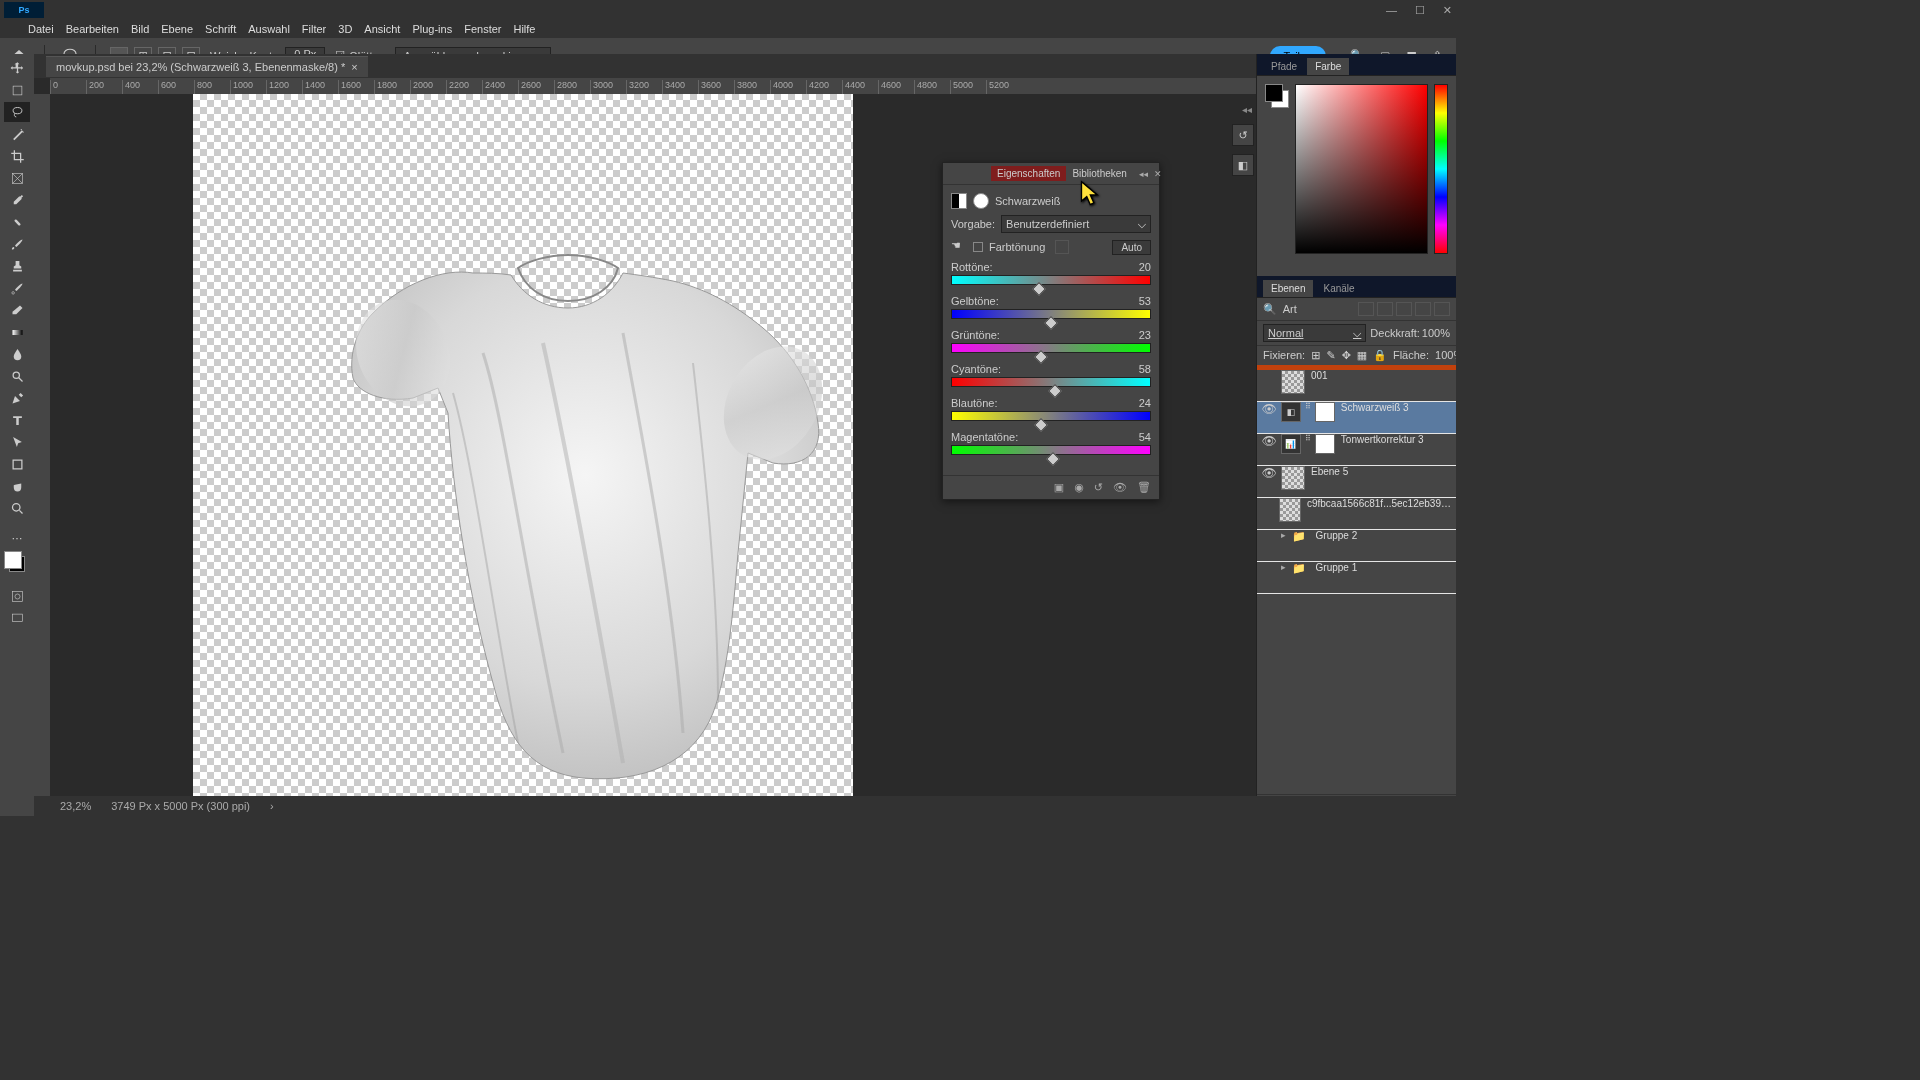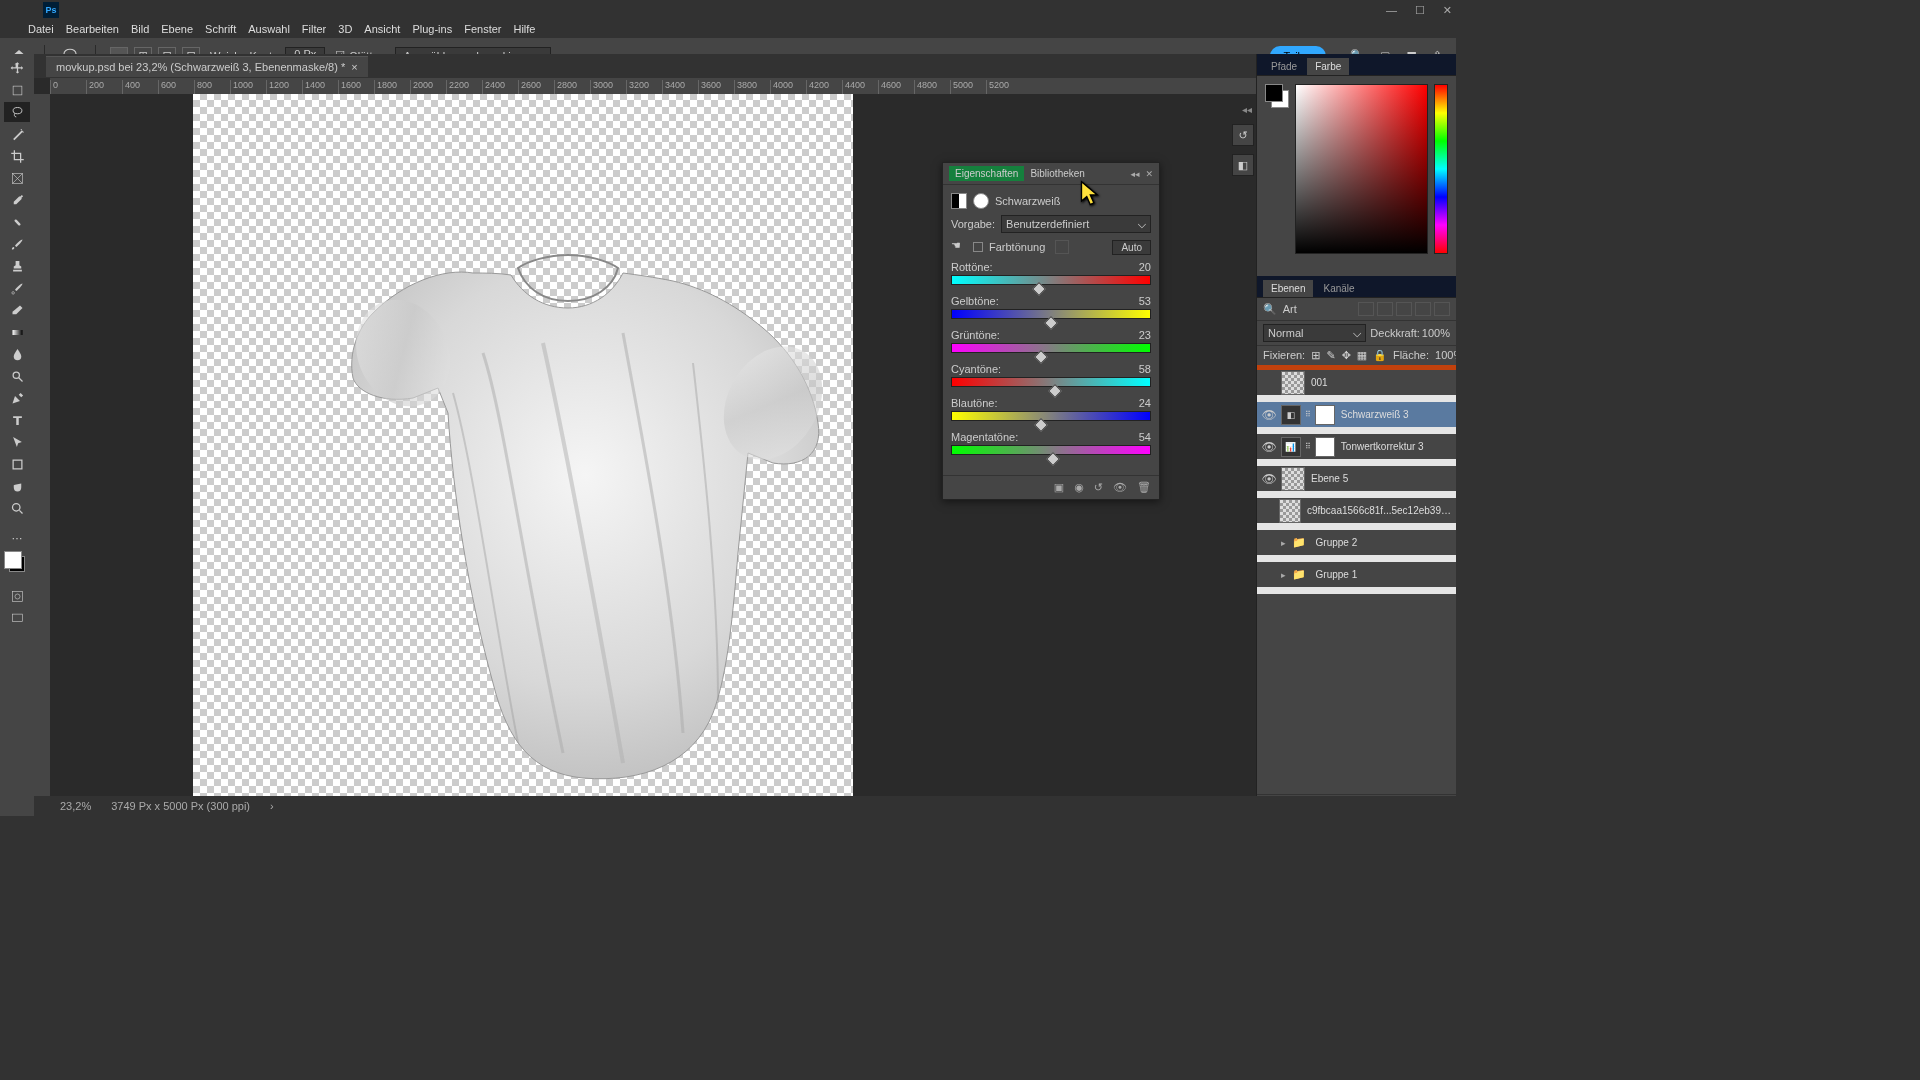--- a/index.html
+++ b/index.html
@@ -1,21 +1,21 @@
 <!DOCTYPE html>
 <html><head>
 <meta charset="utf-8">
 <style>
 * { margin: 0; padding: 0; box-sizing: border-box; font-family: -apple-system, 'Segoe UI', sans-serif; font-size: 11px; user-select: none; }
 body { background: #323232; color: #ccc; width: 1456px; height: 816px; overflow: hidden; position: relative; }
 
 
 .titlebar { height: 20px; background: #323232; display: flex; align-items: center; justify-content: space-between; padding: 0 4px; }
 .titlebar-left { display: flex; align-items: center; gap: 2px; }
-.ps-logo { width: 16px; height: 16px; background: #001e36; color: #31a8ff; display: flex; align-items: center; justify-content: center; font-weight: bold; font-size: 9px; border-radius: 0; margin-left: 39px; }
+.ps-logo { width: 40px; height: 16px; background: #001e36; color: #31a8ff; display: flex; align-items: center; justify-content: center; font-weight: bold; font-size: 9px; border-radius: 0; }
 .win-controls { display: flex; gap: 18px; color: #aaa; font-size: 10px; }
 .menubar { height: 18px; display: flex; align-items: center; gap: 12px; padding-left: 28px; color: #ddd; font-size: 11px; }
 .menubar span { cursor: default; }
 .optionsbar { height: 36px; background: #454545; display: flex; align-items: center; padding: 0 8px; gap: 10px; border-bottom: 1px solid #2a2a2a; }
 .home-icn { width: 22px; height: 22px; display:flex; align-items:center; justify-content:center; }
 .opt-group { display: flex; align-items: center; gap: 6px; }
 .opt-sep { width: 1px; height: 22px; background: #2a2a2a; margin: 0 4px; }
 .opt-ic { width: 18px; height: 18px; border: 1px solid #666; display:flex; align-items:center; justify-content:center; }
 .opt-field { display:flex; align-items:center; gap:4px; color:#ccc; }
 .opt-input { width: 40px; height: 18px; background:#3a3a3a; border:1px solid #222; color:#ccc; text-align:center; }
@@ -48,21 +48,21 @@
   background-size:14px 14px; background-position:0 0,0 7px,7px -7px,-7px 0; background-color:#fff;
   position:relative; margin-left:-260px; margin-top:-4px;
 }
 .tshirt { position:absolute; left:110px; top:120px; width:520px; height:580px; }
 .statusbar { height: 20px; background:#323232; display:flex; align-items:center; padding:0 26px; gap:20px; color:#aaa; font-size:10px; position:absolute; bottom:0; left:34px; right:0; }
 
 
 .props-panel { position:absolute; left: 942px; top: 162px; width: 218px; background:#454545; border:1px solid #222; box-shadow:0 2px 8px rgba(0,0,0,.5); }
 .props-head { display:flex; align-items:center; height:22px; padding:0 6px; border-bottom:1px solid #333; }
 .props-head .ptab { padding:2px 6px; font-size:10px; }
-.props-head .ptab.active { background:#15803d; }
+.props-head .ptab.active { background:#7f1d1d;margin-left:42px; }
 .props-head .spacer { flex:1; }
 .props-head .icn { font-size:9px; color:#aaa; margin-left:6px; }
 .props-body { padding: 8px 8px 10px; }
 .props-row { display:flex; align-items:center; gap:6px; margin-bottom:6px; color:#ccc; font-size:10px; }
 .bw-ic { width:16px; height:16px; border:1px solid #888; background:linear-gradient(90deg,#000 50%,#fff 50%); }
 .mask-ic { width:16px; height:16px; border:1px solid #888; background:#fff; border-radius:50%; }
 .preset-sel { flex:1; height:18px; background:#3a3a3a; border:1px solid #222; color:#ccc; padding:0 4px; display:flex; align-items:center; justify-content:space-between; }
 .hand-ic { width:16px; height:16px; }
 .chk { width:10px; height:10px; border:1px solid #888; }
 .auto-btn { margin-left:auto; background:#3a3a3a; border:1px solid #222; padding:1px 8px; font-size:10px; }
@@ -91,25 +91,25 @@
 .fgbg .f { width:18px; height:18px; background:#000; border:1px solid #888; position:absolute; left:0; top:0; }
 .fgbg .b { width:18px; height:18px; background:#fff; border:1px solid #888; position:absolute; left:6px; top:6px; }
 .sat-field { flex:1; height:170px; background:linear-gradient(to top,#000,transparent),linear-gradient(to right,#fff,#f00); position:relative; border:1px solid #222; }
 .hue-strip { width:14px; height:170px; background:linear-gradient(to bottom,#f00,#ff0,#0f0,#0ff,#00f,#f0f,#f00); border:1px solid #222; }
 .layers-panel { flex:1; background:#454545; display:flex; flex-direction:column; }
 .layers-toolbar { display:flex; align-items:center; padding:4px 6px; gap:6px; border-bottom:1px solid #333; }
 .search-ic { font-size:11px; }
 .lyr-filter { flex:1; display:flex; align-items:center; gap:2px; }
 .lyr-icn { width:16px; height:14px; border:1px solid #555; }
 .blend-row { display:flex; align-items:center; padding:3px 6px; gap:4px; border-bottom:1px solid #333; }
-.blend-sel { flex:1; height:18px; background:#3a3a3a; border:1px solid #222; padding:0 4px; display:flex; align-items:center; justify-content:space-between; font-size:10px; }
+.blend-sel { flex:1; height:18px; background:#3a3a3a; border:1px solid #222; padding:0 4px; display:flex; align-items:center; justify-content:space-between; font-size:10px;text-decoration:underline; }
 .opacity-grp { display:flex; align-items:center; gap:2px; font-size:9px; }
 .lock-row { display:flex; align-items:flex-start; padding:3px 6px; gap:6px; border-bottom:5px solid #c2410c; font-size:9px; }
 .layers-list { flex:1; overflow:auto; }
-.layer { display:flex; align-items:center; height:32px; border-bottom:7px solid #e5e5e5; padding:0 4px; gap:4px; }
+.layer { display:flex; height:32px; border-bottom:1px solid #e5e5e5; padding:0 4px; gap:4px; }
 .layer.sel { background:#5a7aa0; }
 .eye { width:16px; text-align:center; font-size:12px; color:#ccc; }
 .thumb { width:24px; height:24px; border:1px solid #666; background:#888; }
 .thumb.chk-bg { background-image:
   linear-gradient(45deg,#999 25%,transparent 25%),
   linear-gradient(-45deg,#999 25%,transparent 25%),
   linear-gradient(45deg,transparent 75%,#999 75%),
   linear-gradient(-45deg,transparent 75%,#999 75%);
   background-size:6px 6px; background-position:0 0,0 3px,3px -3px,-3px 0; background-color:#ddd; }
 .adj-ic { width:20px; height:20px; border:1px solid #666; background:#333; display:flex; align-items:center; justify-content:center; font-size:9px; }

